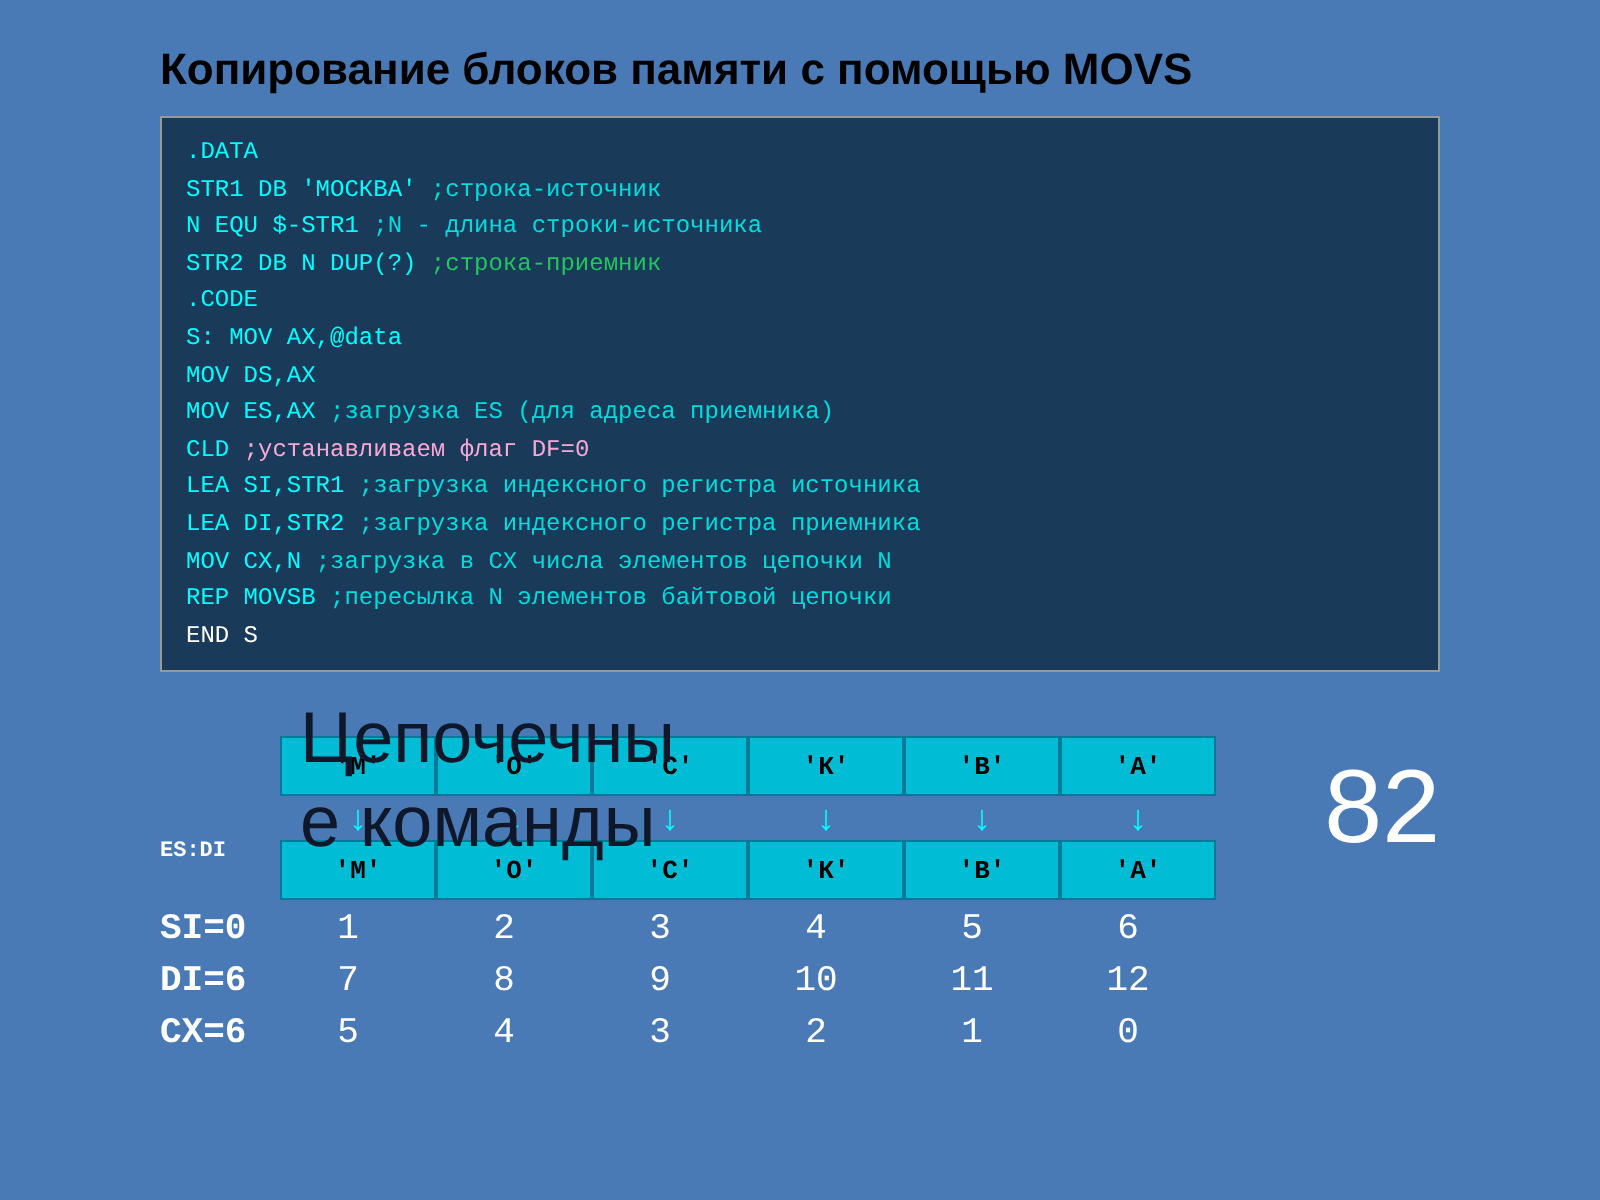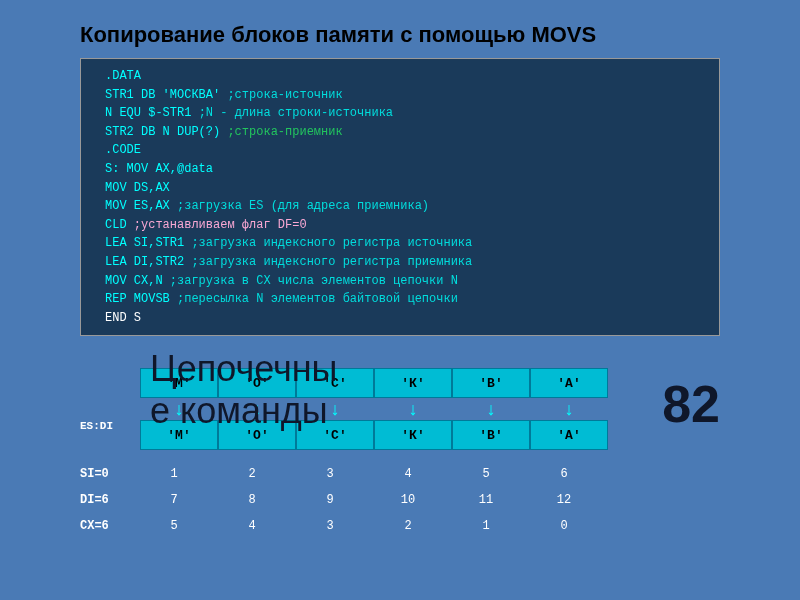--- a/index.html
+++ b/index.html
@@ -28,21 +28,21 @@
       color: #000;
     }
 
     .code-block {
       position: absolute;
       top: 58px;
       left: 80px;
       width: 640px;
       background: #1a3a5a;
       border: 1px solid #999;
-      padding: 8px 24px;
+      padding: 8px 12px;
       font-family: 'Courier New', monospace;
       font-size: 12px;
       color: #00ffff;
       line-height: 1.55;
     }
 
     .source-row {
       position: absolute;
       top: 368px;
       left: 140px;
@@ -102,24 +102,24 @@
 
     .regs-area {
       position: absolute;
       top: 455px;
       left: 80px;
       width: 640px;
     }
 
     .regs-row {
       display: flex;
-      align-items: flex-end;
+      align-items: flex-start;
       height: 26px;
       font-family: 'Courier New', monospace;
-      font-size: 12px;
+      font-size: 18px;
       color: #fff;
     }
 
     .reg-label {
       width: 55px;
       color: #fff;
       font-weight: bold;
     }
 
     .reg-values {
@@ -141,22 +141,22 @@
       font-weight: normal;
       color: #0f172a;
       font-family: Arial, sans-serif;
     }
 
     .page-num {
       position: absolute;
       bottom: 18px;
       right: 80px;
       font-size: 52px;
-      font-weight: bold;
-      color: #0f172a;
+      font-weight: normal;
+      color: #ffffff;
       font-family: Arial, sans-serif;
     }
   </style>
 </head>
 <body>
 <div class="slide">
 
   <div class="title">Копирование блоков памяти с помощью MOVS</div>
 
   <div class="code-block">

